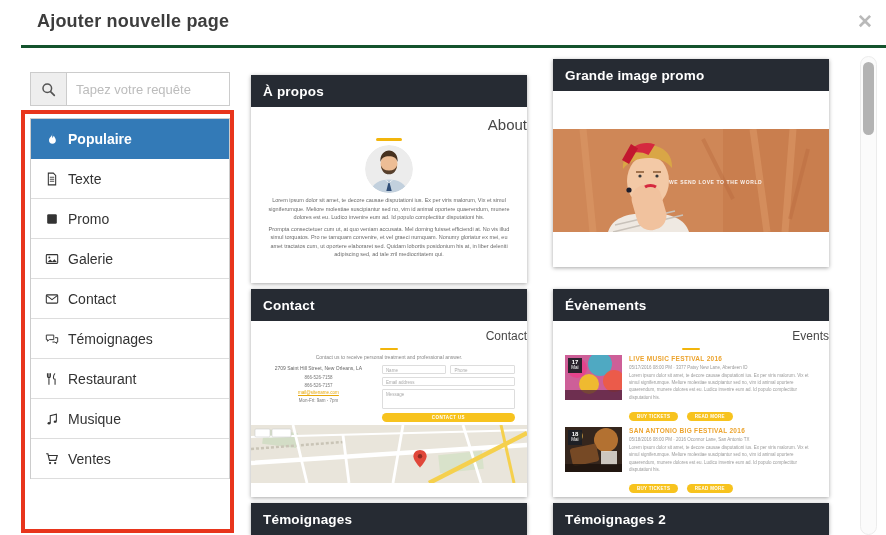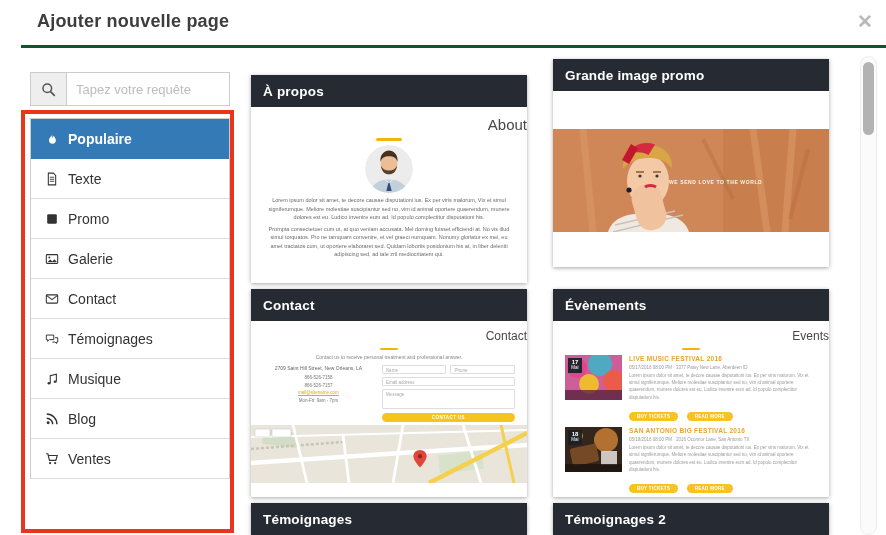--- a/index.html
+++ b/index.html
@@ -152,35 +152,35 @@
           <svg viewBox="0 0 16 16">
             <path d="M1.5 3.5h8.5v5.2H5L2.8 10.5V8.7H1.5z" fill="none" stroke="currentColor" stroke-width="1.1"></path>
             <path d="M11.5 6.5h3v5h-1.2v1.6l-2-1.6h-2.8" fill="none" stroke="currentColor" stroke-width="1.1"></path>
           </svg>
         </span>
       <span>Témoignages</span>
     </li>
     <li>
       <span class="icn">
           <svg viewBox="0 0 16 16">
+            <path d="M4.5 1.5v4.2M2.8 1.5v3.3a1.7 1.7 0 0 0 3.4 0V1.5M4.5 5.7v8.8" stroke="currentColor" stroke-width="1.2" fill="none"></path>
+            <path d="M11.5 1.5c-1.3 1-1.9 3-1.9 5.2 0 1 .8 1.6 1.9 1.6v6.2" stroke="currentColor" stroke-width="1.2" fill="none"></path>
+          </svg>
+        </span>
+      <span>Restaurant</span>
+    </li>
+    <li>
+      <span class="icn">
+          <svg viewBox="0 0 16 16">
             <path d="M6 12.7V4.2l7-1.7v8.4" fill="none" stroke="currentColor" stroke-width="1.2"></path>
             <ellipse cx="4.6" cy="12.8" rx="1.7" ry="1.4" fill="currentColor"></ellipse>
             <ellipse cx="11.6" cy="11" rx="1.7" ry="1.4" fill="currentColor"></ellipse>
           </svg>
         </span>
       <span>Musique</span>
-    </li>
-    <li>
-      <span class="icn">
-          <svg viewBox="0 0 16 16">
-            <circle cx="3.6" cy="12.4" r="1.7" fill="currentColor"></circle>
-            <path d="M2 7.2a6.8 6.8 0 0 1 6.8 6.8M2 2.4A11.6 11.6 0 0 1 13.6 14" fill="none" stroke="currentColor" stroke-width="1.7"></path>
-          </svg>
-        </span>
-      <span>Blog</span>
     </li>
     <li>
       <span class="icn">
           <svg viewBox="0 0 16 16">
             <path d="M1.3 2h2l1.8 7.6h7.3l1.6-5.6H4" fill="none" stroke="currentColor" stroke-width="1.3"></path>
             <circle cx="5.8" cy="12.7" r="1.3" fill="currentColor"></circle>
             <circle cx="11.6" cy="12.7" r="1.3" fill="currentColor"></circle>
           </svg>
         </span>
       <span>Ventes</span>

